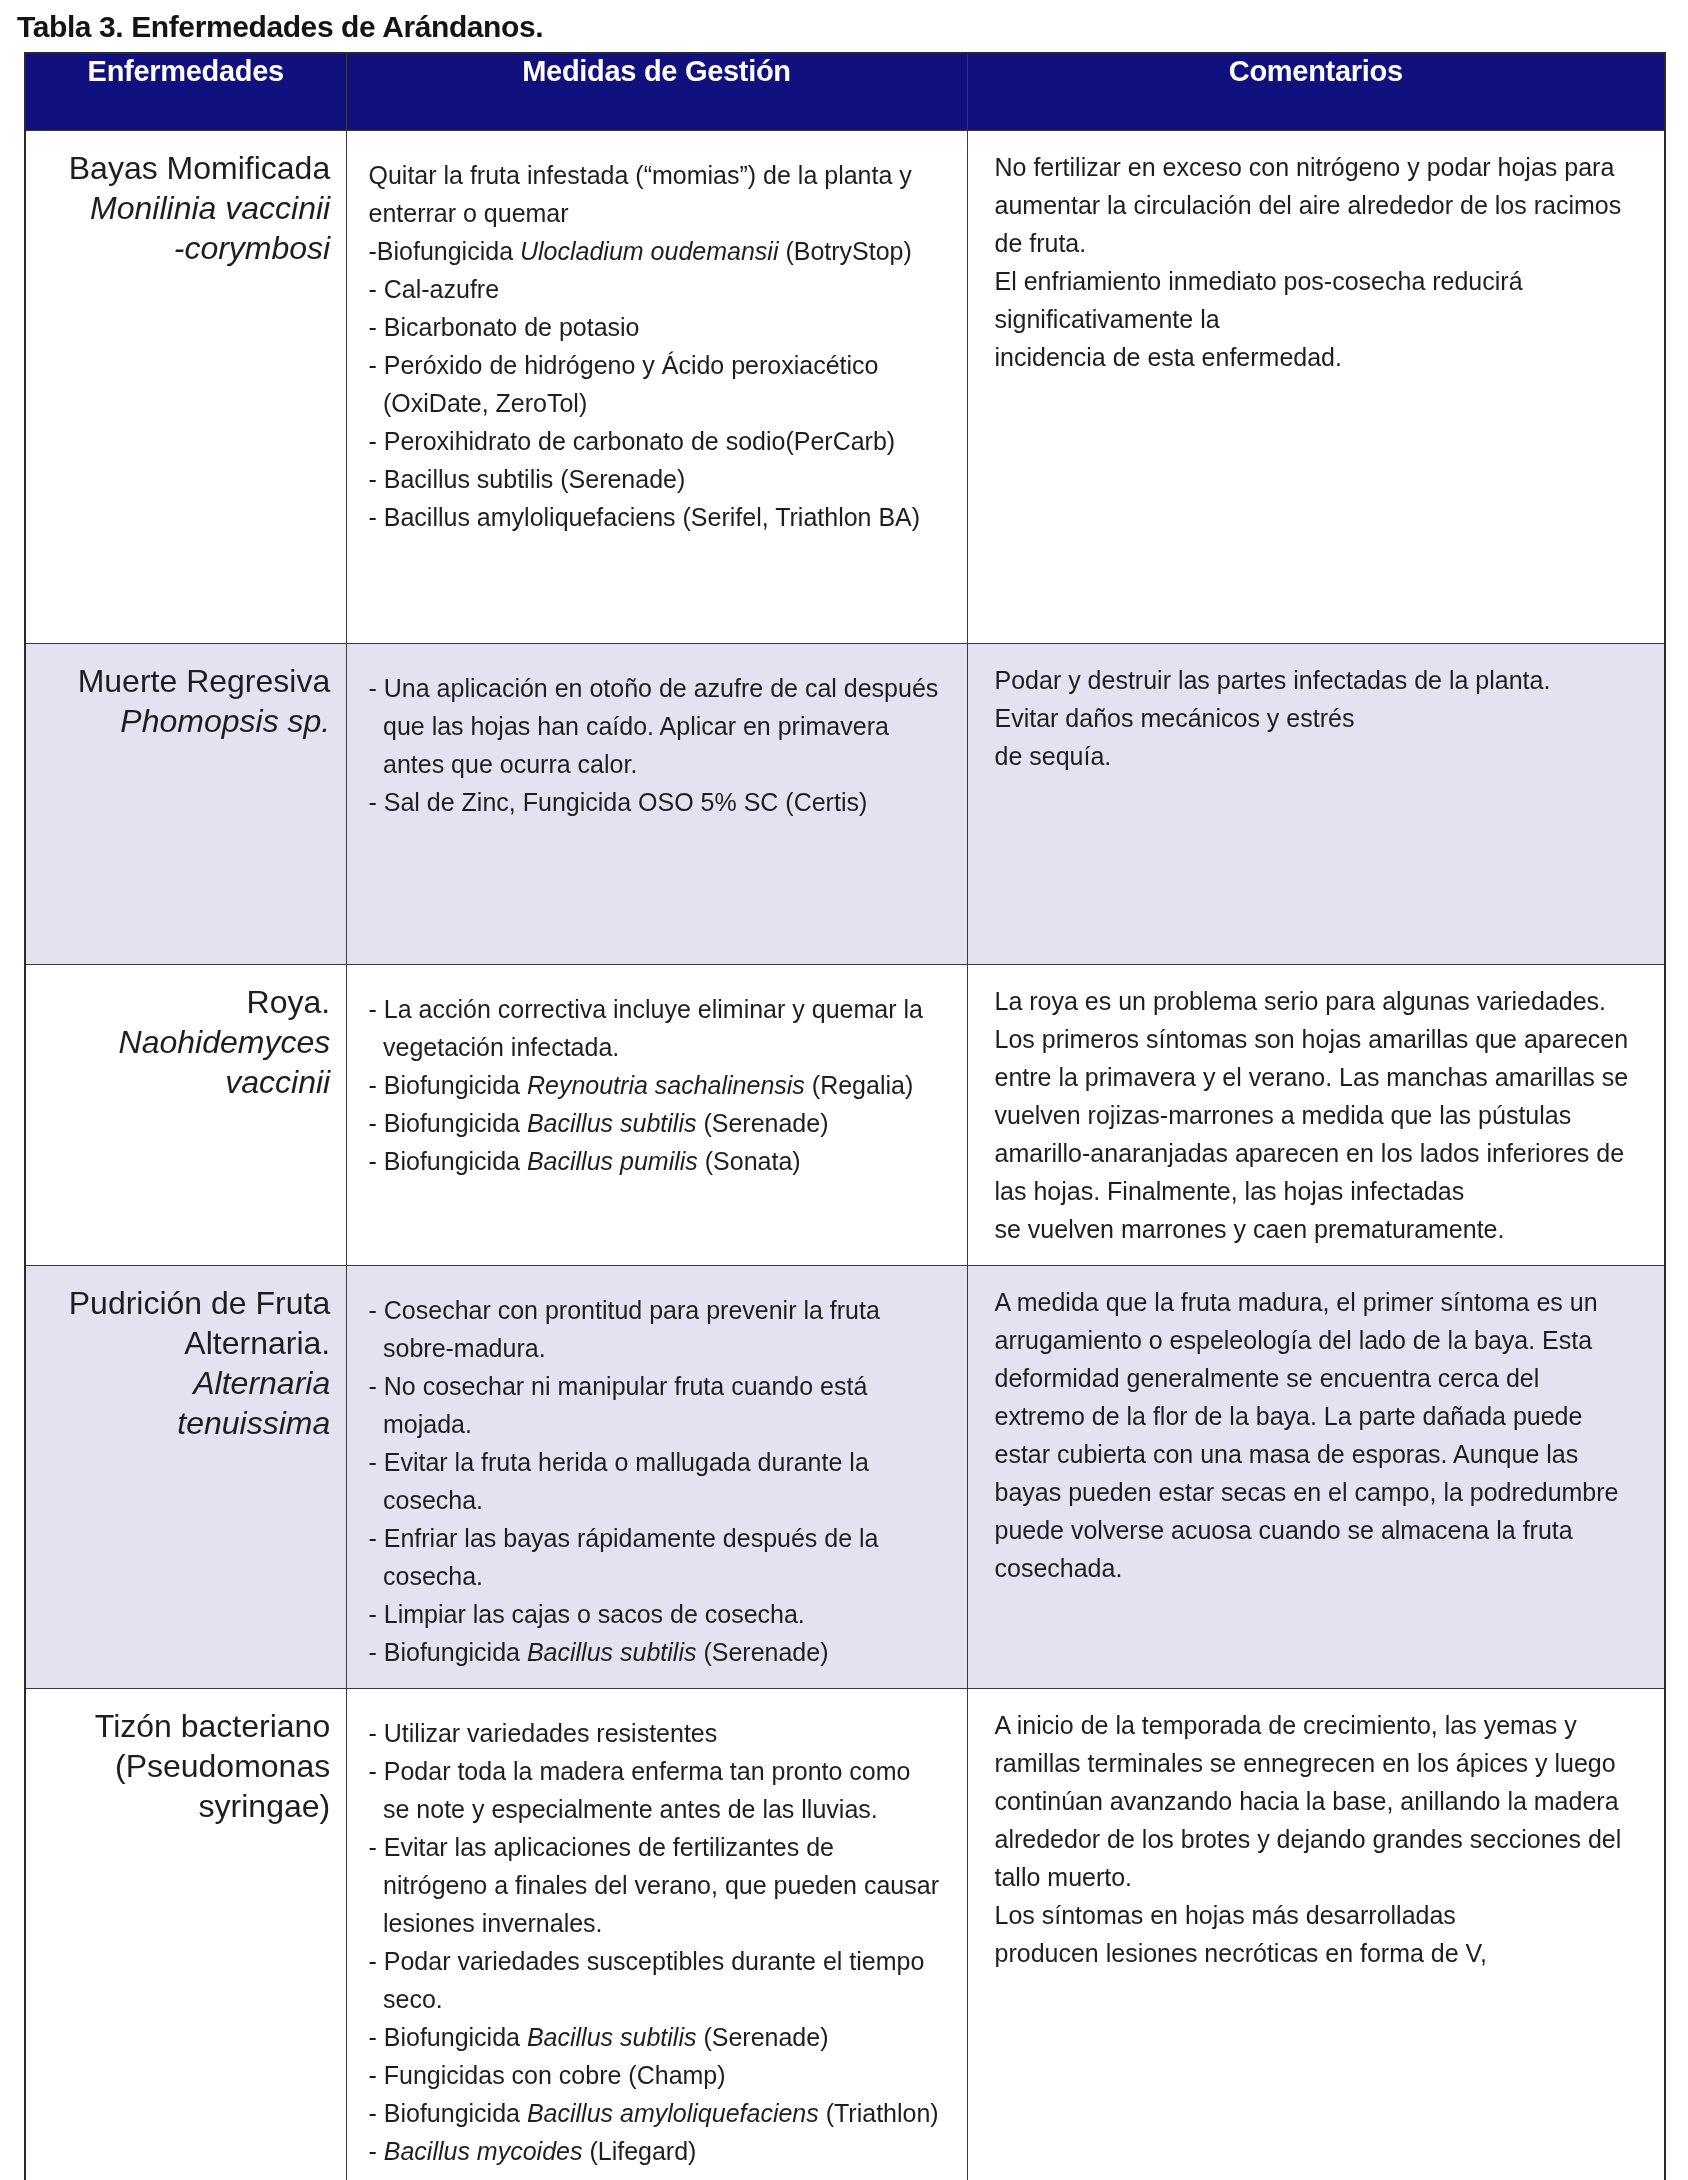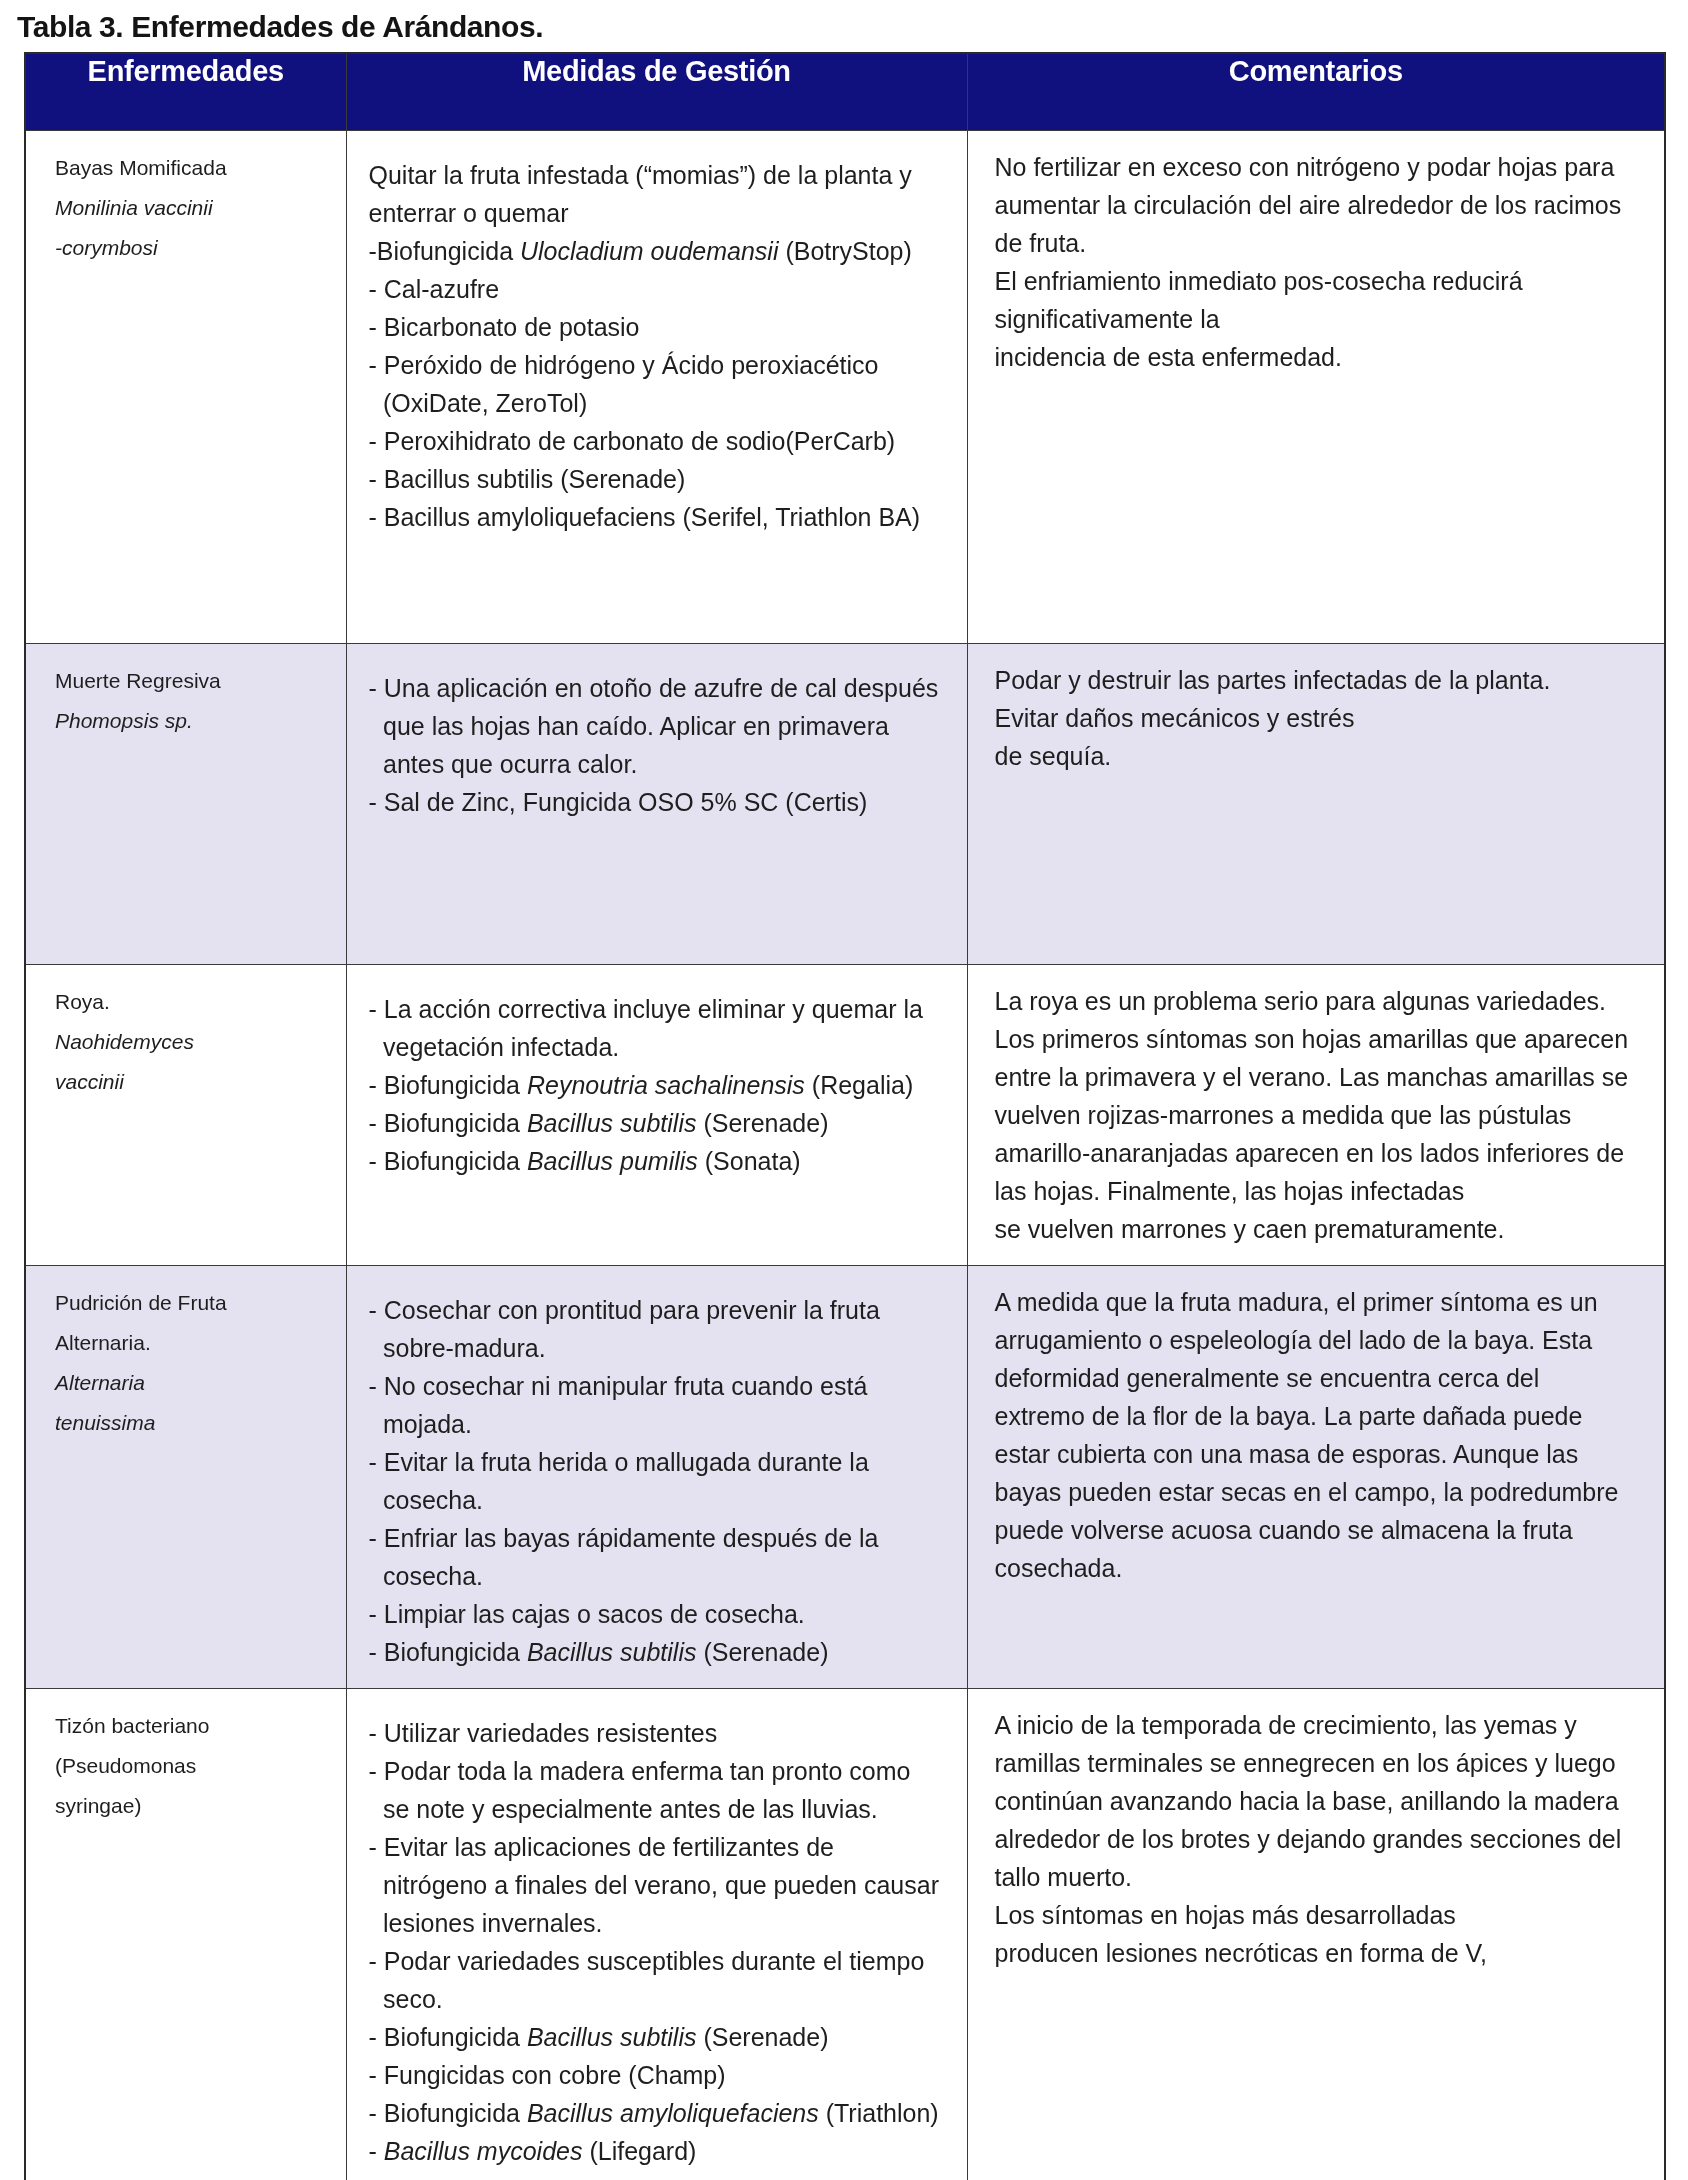--- a/index.html
+++ b/index.html
@@ -40,21 +40,21 @@
     text-align: center; vertical-align: middle;
     letter-spacing: -0.3px;
   }
   tbody tr:nth-child(1) { height: 513px; }
   tbody tr:nth-child(2) { height: 321px; }
   tbody tr:nth-child(3) { height: 271px; margin-top: 8px; }
   tbody tr:nth-child(4) { height: 400px; }
   tbody tr:nth-child(5) { height: 660px; }
   tbody tr.shaded td { background: var(--shade-bg); }
   tbody td { font-size: 25px; line-height: 38px; color: var(--text-c); }
-  td.disease-cell  { padding: 17px 15.3px 17px 29px; font-size: 21px; line-height: 40px; }
+  td.disease-cell  { padding: 17px 15.3px 17px 29px; font-size: 32px; line-height: 40px; text-align: right; }
   td.measures-cell { padding: 25px 24px 17px 22px; }
   td.comments-cell { padding: 17px 29px 17px 27px; white-space: pre-line; }
   .disease-line { }
   .italic { font-style: italic; }
   .item { margin: 0; }
   .item.hang { padding-left: 14.5px; text-indent: -14.5px; }
 </style>
 </head>
 <body>
 

